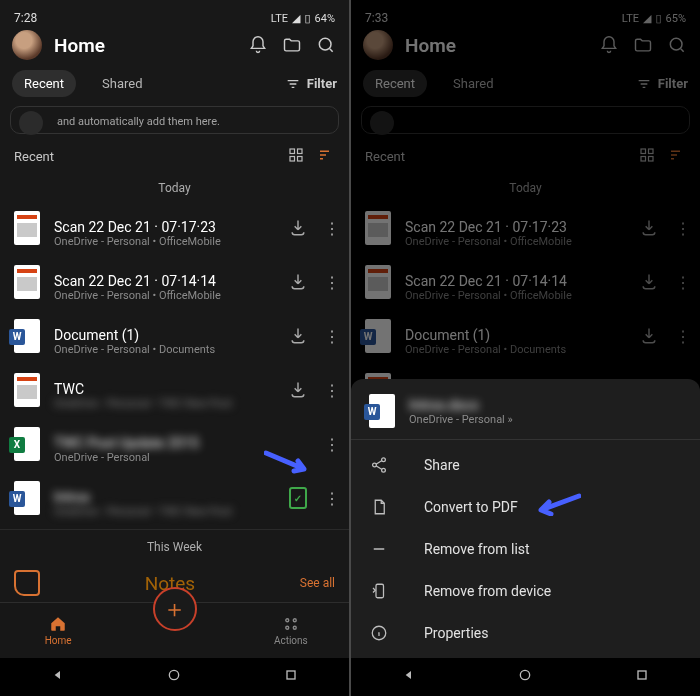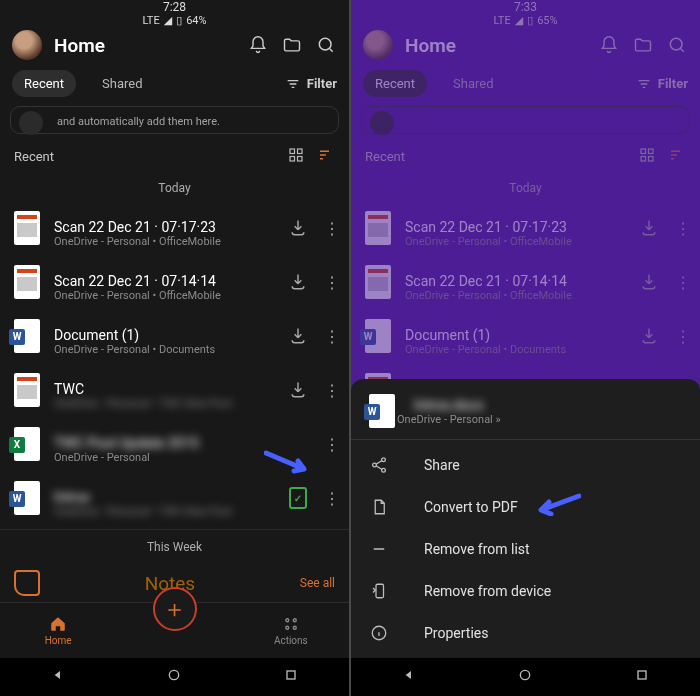--- a/index.html
+++ b/index.html
@@ -12,33 +12,32 @@
     height: 696px;
   }
   .phone {
     background: #181818;
     width: 349px;
     height: 696px;
     position: relative;
     color: #ddd;
     overflow: hidden;
   }
-  .phone.right { background: #4c1d95; }
+  .phone.right { background: #000000; }
   .phone.right .app-area { opacity: 0.45; }
 
   
   .status-bar {
     display: flex;
     justify-content: space-between;
-    padding: 0 14px 2px;
+    padding: 16px 14px 2px;
     font-size: 12px;
     color: #ddd;
     height: 22px;
     align-items: center;
-    flex-direction: column;
   }
   .status-right { display: flex; gap: 4px; align-items: center; font-size: 11px; }
 
   
   .app-header {
     display: flex;
     align-items: center;
     padding: 8px 12px 6px;
     gap: 12px;
   }
@@ -168,21 +167,21 @@
 
   
   .sheet {
     position:absolute; bottom:38px; left:0; right:0;
     background:#1e1e1e;
     border-radius: 12px 12px 0 0;
     z-index: 20;
     padding-bottom: 4px;
   }
   .sheet-head {
-    display:flex; align-items:center; padding: 14px 16px 10px; text-align: center;
+    display:flex; align-items:center; gap: 12px; padding: 14px 16px 10px;
   }
   .sheet-head .file-ic { width: 30px; height:36px; }
   .sheet-head-txt .t { font-size:14px; color:#fff; }
   .sheet-head-txt .s { font-size:11px; color:#8a8a8a; }
   .sheet-sep { height:1px; background:#333; margin: 0 0 4px; }
   .sheet-item {
     display:flex; align-items:center; gap: 35px;
     padding: 12px 18px;
     font-size:14px; color:#e2e2e2;
   }

